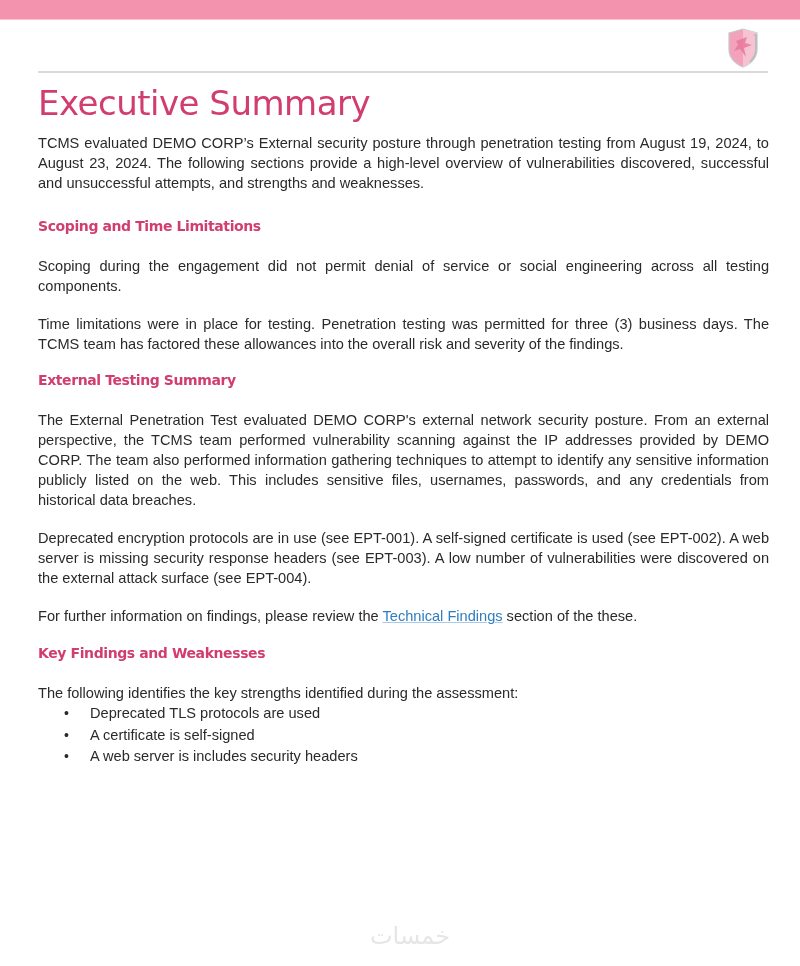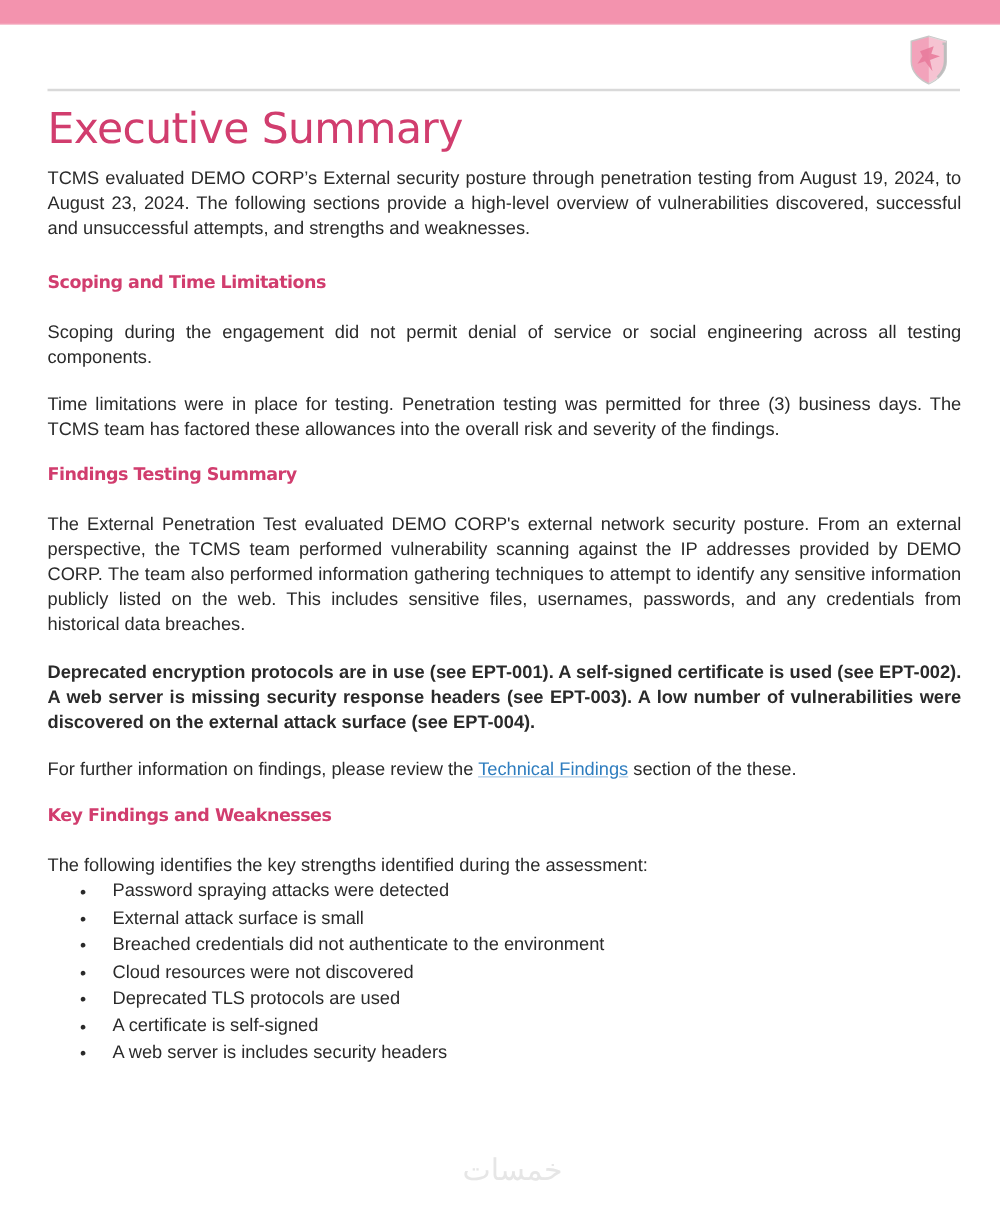--- a/index.html
+++ b/index.html
@@ -128,35 +128,29 @@
 
   <p class="para">TCMS evaluated DEMO CORP’s External security posture through penetration testing from August 19, 2024, to August 23, 2024. The following sections provide a high-level overview of vulnerabilities discovered, successful and unsuccessful attempts, and strengths and weaknesses.</p>
 
   <div style="margin-top:20px;">
     <h2 class="section">Scoping and Time Limitations</h2>
     <p class="para" style="margin-top:17px;">Scoping during the engagement did not permit denial of service or social engineering across all testing components.</p>
     <p class="para" style="margin-top:18px;">Time limitations were in place for testing. Penetration testing was permitted for three (3) business days. The TCMS team has factored these allowances into the overall risk and severity of the findings.</p>
   </div>
 
   <div style="margin-top:13px;">
-    <h2 class="section">Findings Testing Summary</h2>
+    <h2 class="section">External Testing Summary</h2>
     <p class="para" style="margin-top:17px;">The External Penetration Test evaluated DEMO CORP's external network security posture. From an external perspective, the TCMS team performed vulnerability scanning against the IP addresses provided by DEMO CORP. The team also performed information gathering techniques to attempt to identify any sensitive information publicly listed on the web. This includes sensitive files, usernames, passwords, and any credentials from historical data breaches.</p>
-    <p class="para" style="margin-top:18px;font-weight:bold;">Deprecated encryption protocols are in use (see EPT-001). A self-signed certificate is used (see EPT-002). A web server is missing security response headers (see EPT-003). A low number of vulnerabilities were discovered on the external attack surface (see EPT-004).</p>
+    <p class="para" style="margin-top:18px;">Deprecated encryption protocols are in use (see EPT-001). A self-signed certificate is used (see EPT-002). A web server is missing security response headers (see EPT-003). A low number of vulnerabilities were discovered on the external attack surface (see EPT-004).</p>
     <p class="para" style="margin-top:18px;"><span>For further information on findings, please review the </span><a class="link">Technical Findings</a><span> section of the these.</span></p>
   </div>
 
   <div style="margin-top:14px;">
     <h2 class="section">Key Findings and Weaknesses</h2>
     <p class="para" style="margin-top:17px;">The following identifies the key strengths identified during the assessment:</p>
-    <ul class="bullets">
-      <li>Password spraying attacks were detected</li>
-      <li>External attack surface is small</li>
-      <li>Breached credentials did not authenticate to the environment</li>
-      <li>Cloud resources were not discovered</li>
-    </ul>
     <ul class="bullets">
       <li>Deprecated TLS protocols are used</li>
       <li>A certificate is self-signed</li>
       <li>A web server is includes security headers</li>
     </ul>
   </div>
 </div>
 
 <div class="watermark">خمسات</div>
 

